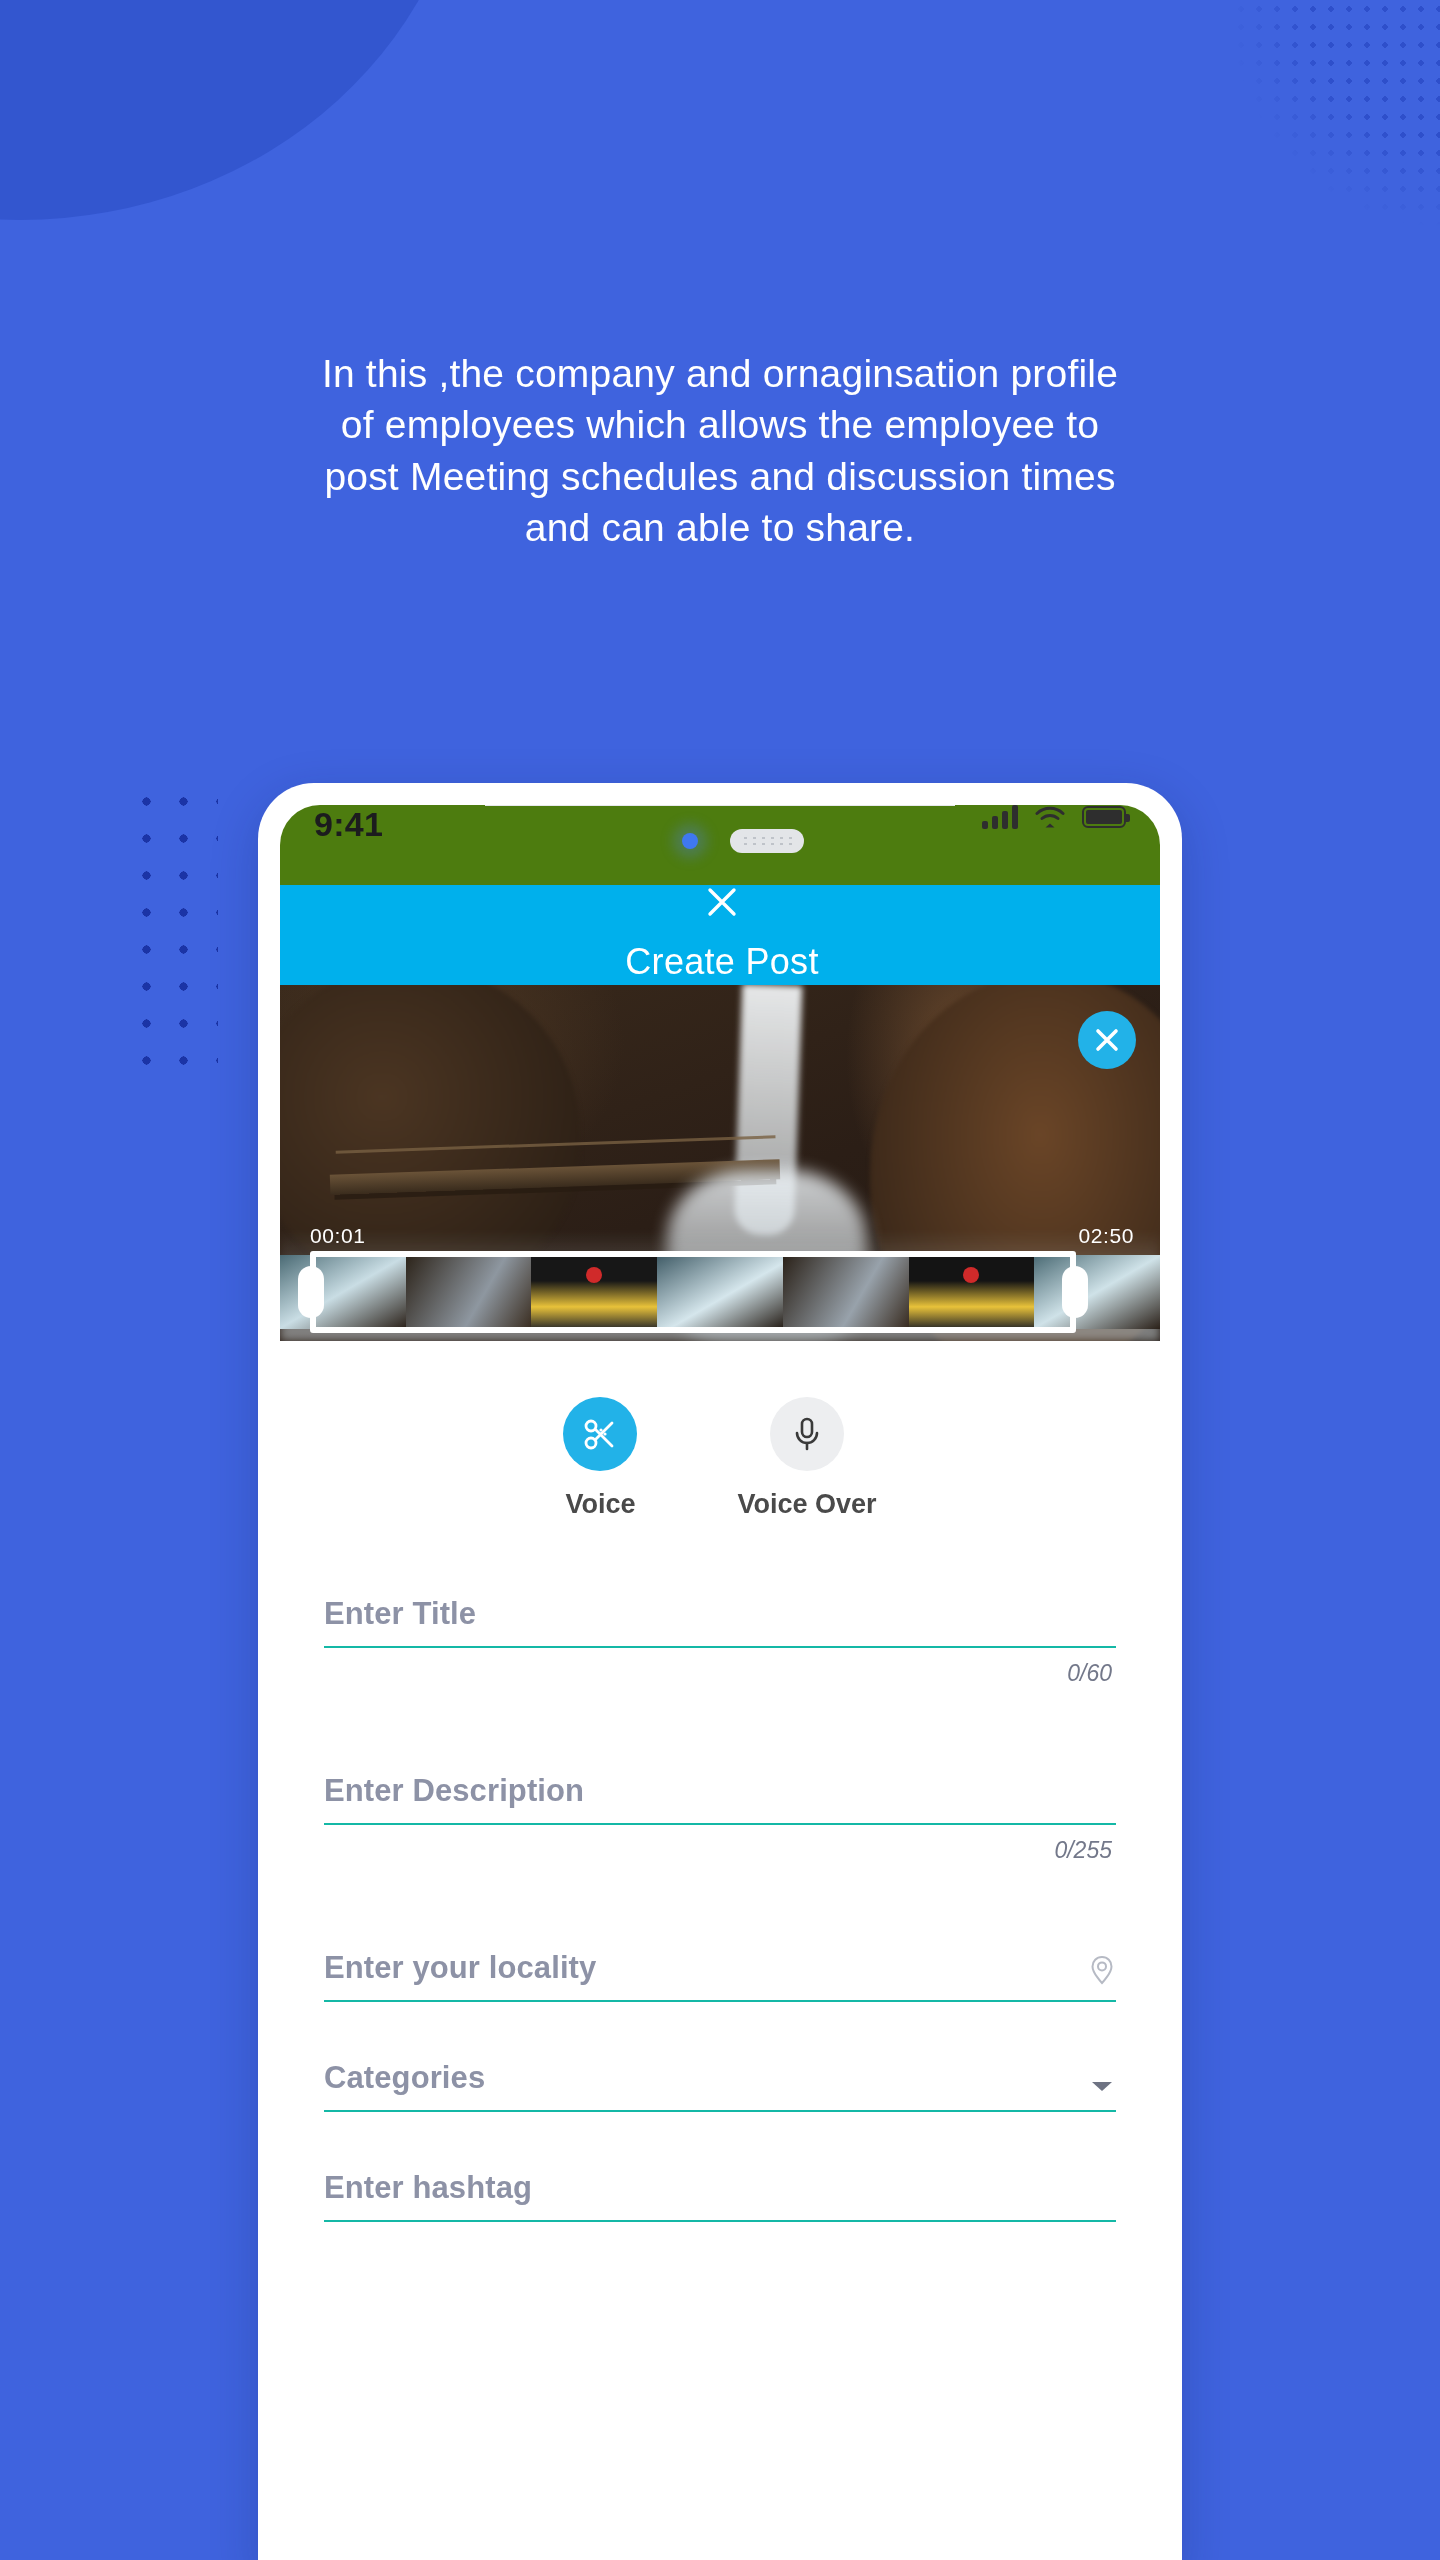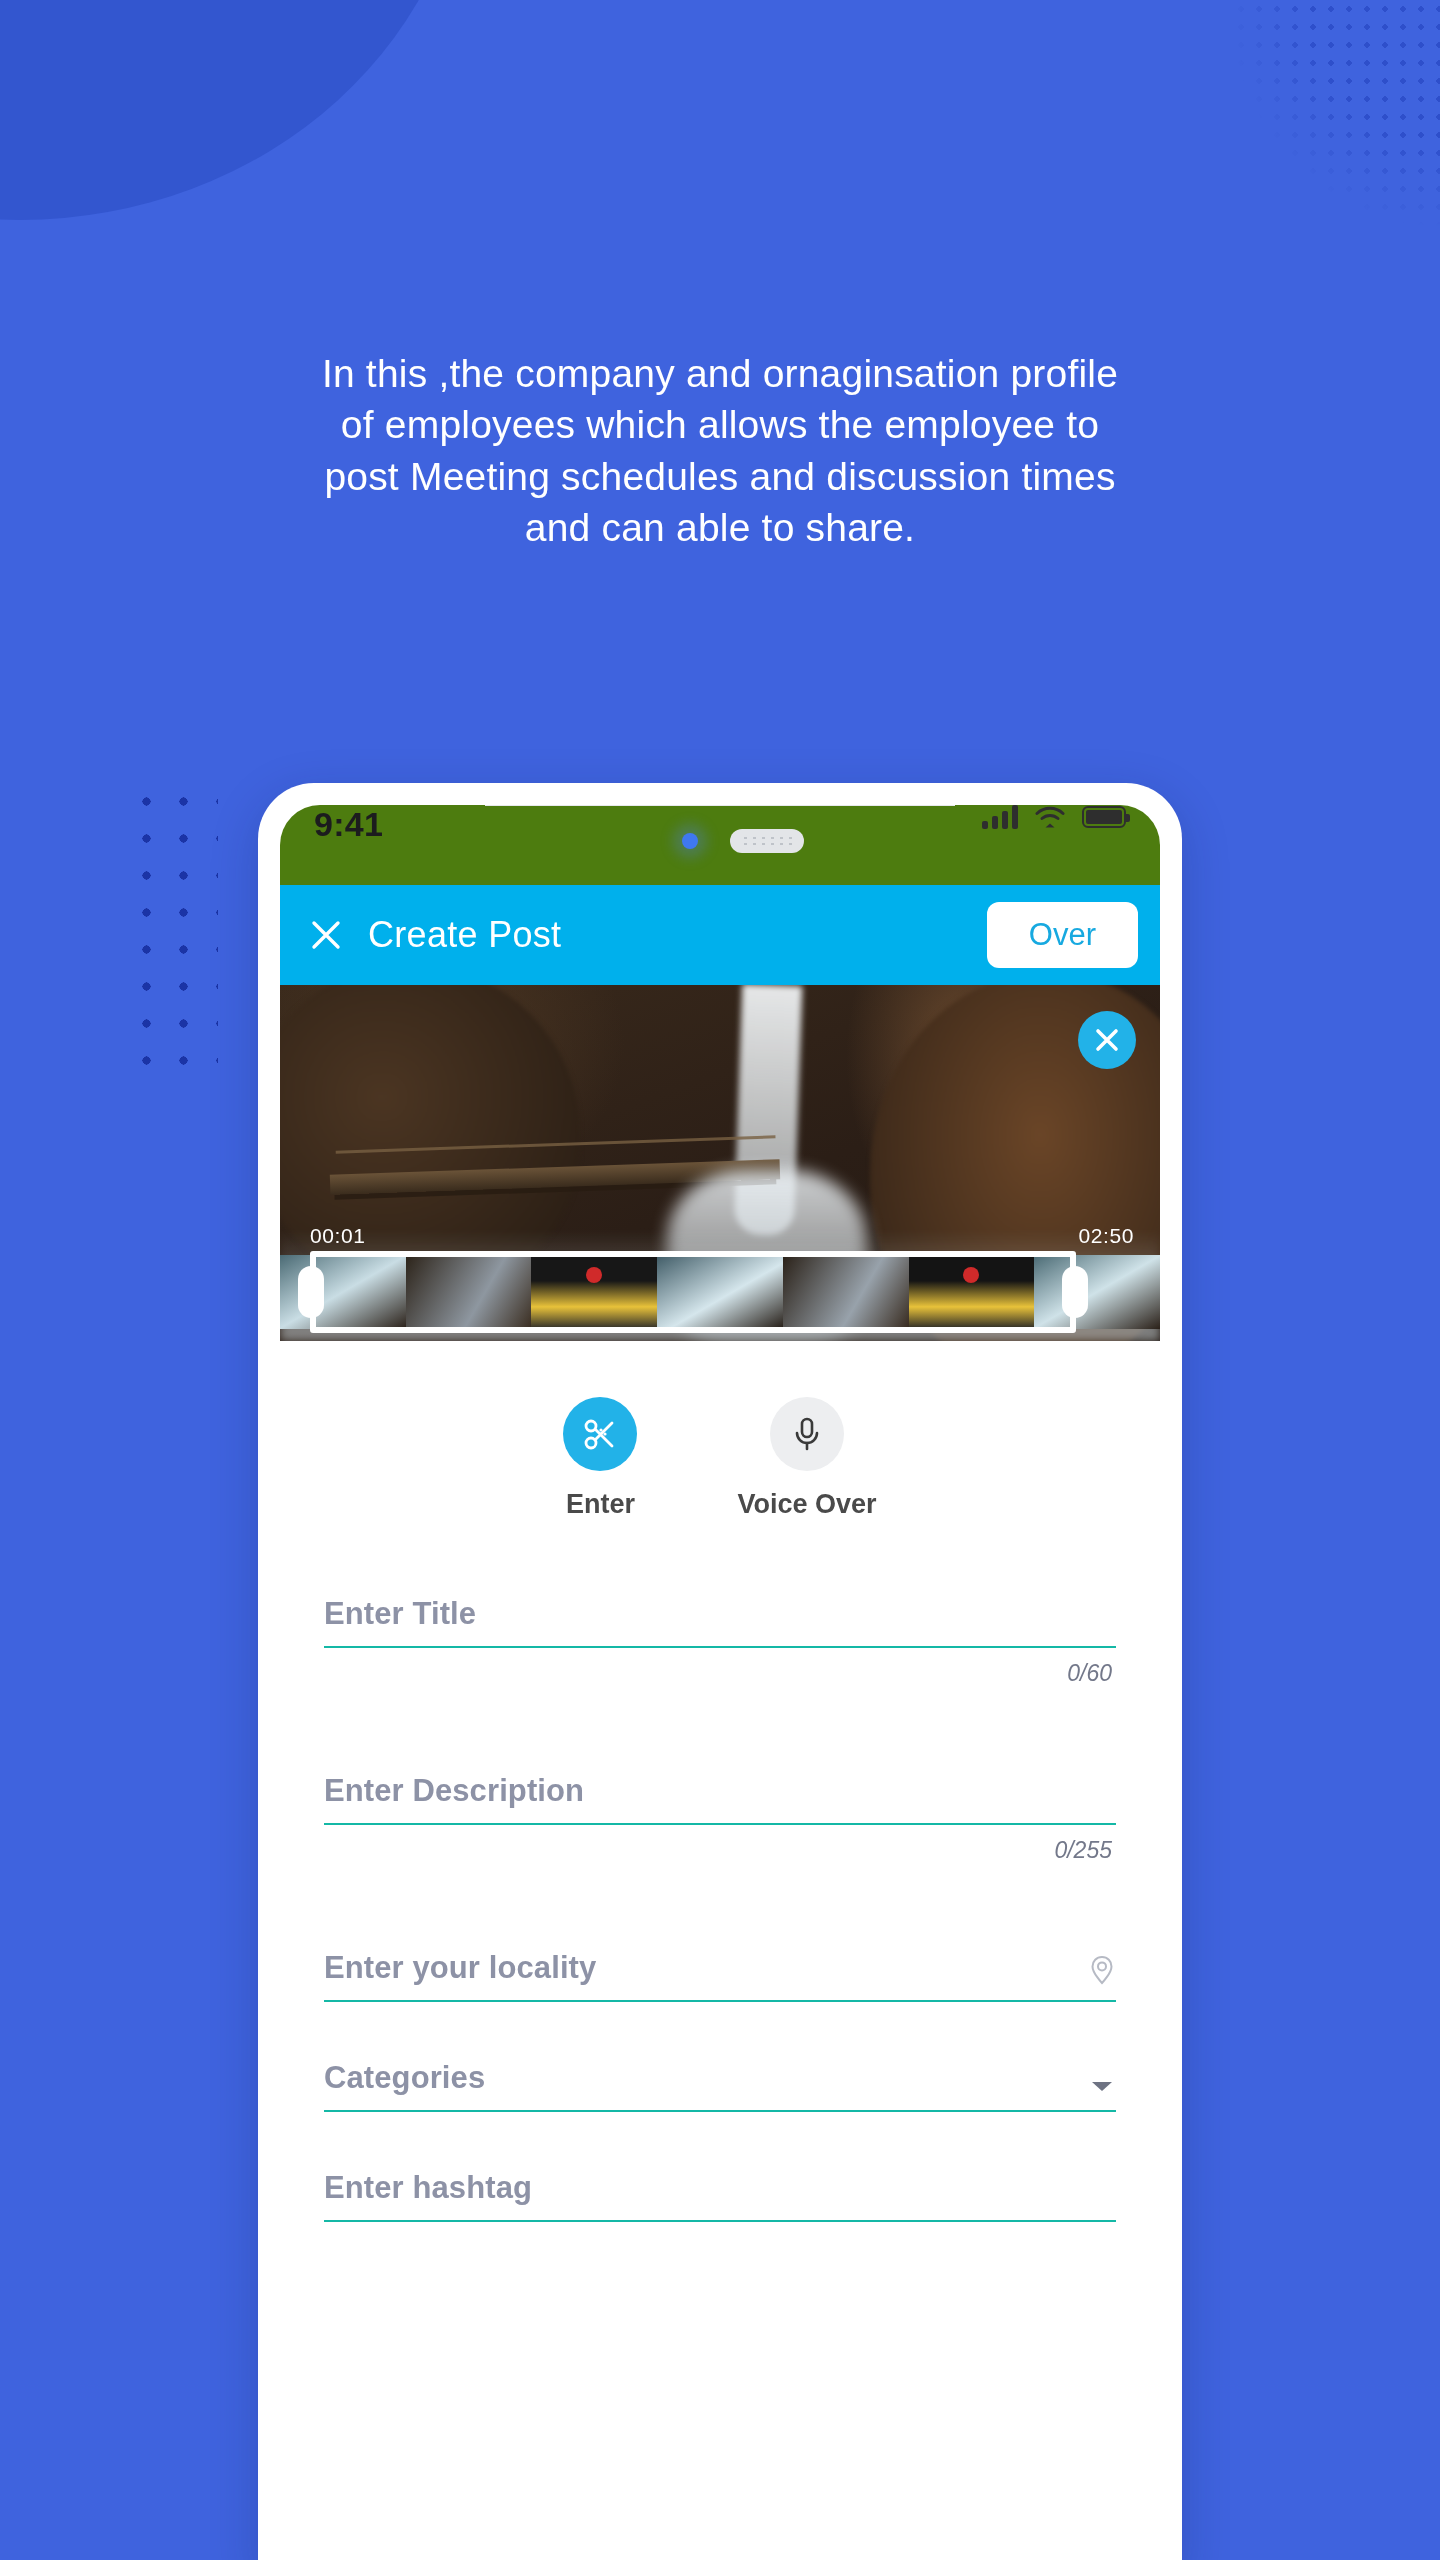--- a/index.html
+++ b/index.html
@@ -100,21 +100,21 @@
     width:44px; height:22px; border:2.6px solid #2E2E2E; border-radius:6px;
     position:relative; padding:2px;
   }
   .batt::after{content:"";position:absolute;right:-6px;top:6px;width:4px;height:8px;
     background:#2E2E2E;border-radius:0 2px 2px 0;}
   .batt i{display:block;width:100%;height:100%;background:#2E2E2E;border-radius:2px;}
 
   
   .appbar {
     background:#00B0EC; height:100px;
-    display:flex; align-items:center; padding:0 22px 0 26px; gap:22px;
+    display:flex; align-items:center; padding:0 22px 0 26px; gap:22px;flex-direction:column;
   }
   .appbar-close { width:40px; height:40px; display:flex; align-items:center;
     justify-content:center; cursor:pointer; }
   .appbar-title { color:#FFFFFF; font-size:36px; font-weight:400; flex:1; letter-spacing:.3px; }
   .post-btn {
     background:#FFFFFF; color:#17A9E0; border:none;
     border-radius:12px; padding:15px 42px; font-size:31px;
     font-family:"Liberation Sans", sans-serif; cursor:pointer;
   }
 
@@ -302,21 +302,21 @@
       <div class="tool">
         <div class="tool-circle active">
           <svg width="38" height="38" viewBox="0 0 38 38">
             <circle cx="10" cy="11" r="5" fill="none" stroke="#fff" stroke-width="2.8"></circle>
             <circle cx="10" cy="28" r="5" fill="none" stroke="#fff" stroke-width="2.8"></circle>
             <path d="M14 14 L31 31 M14 25 L31 8" stroke="#fff" stroke-width="2.8" stroke-linecap="round"></path>
             <circle cx="20" cy="15" r="1.6" fill="#fff"></circle>
             <circle cx="24" cy="19" r="1.6" fill="#fff"></circle>
           </svg>
         </div>
-        <div class="tool-label">Enter</div>
+        <div class="tool-label">Voice</div>
       </div>
       <div class="tool">
         <div class="tool-circle idle">
           <svg width="34" height="38" viewBox="0 0 34 38">
             <rect x="12" y="4" width="10" height="18" rx="5" fill="none" stroke="#3A3A3A" stroke-width="2.6"></rect>
             <path d="M7 18 a10 10 0 0 0 20 0" fill="none" stroke="#3A3A3A" stroke-width="2.6" stroke-linecap="round"></path>
             <path d="M17 28 L17 34" stroke="#3A3A3A" stroke-width="2.6" stroke-linecap="round"></path>
           </svg>
         </div>
         <div class="tool-label">Voice Over</div>

